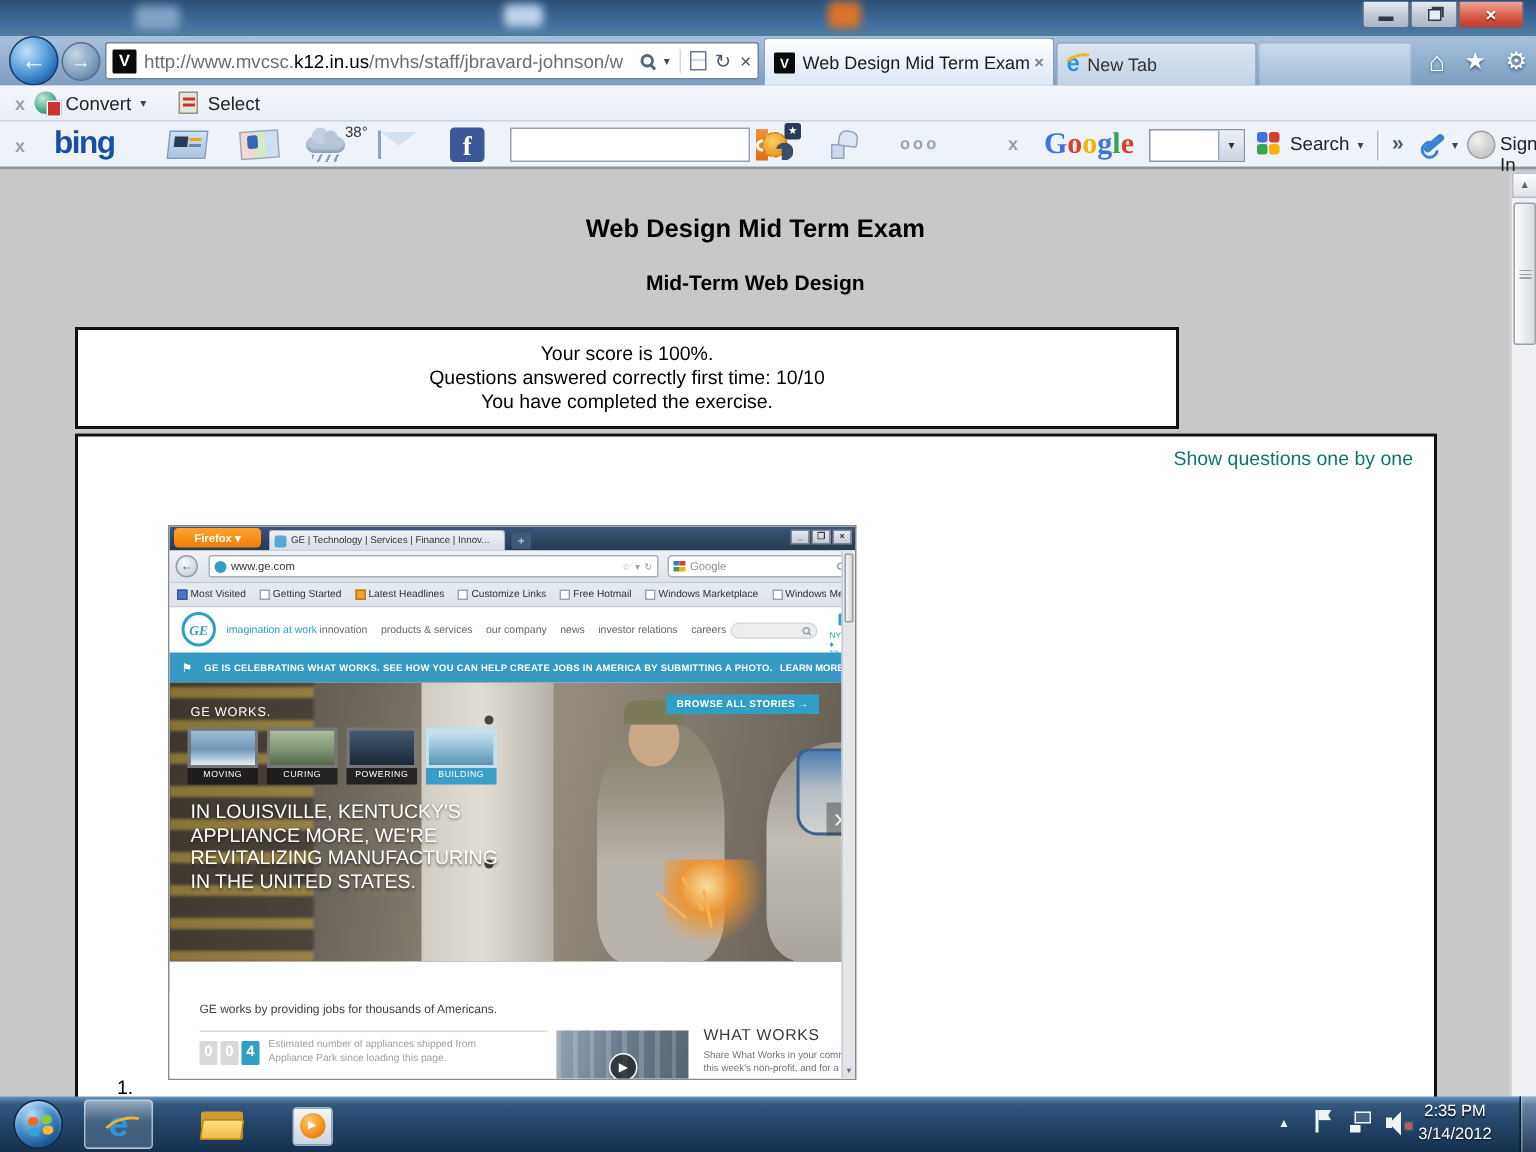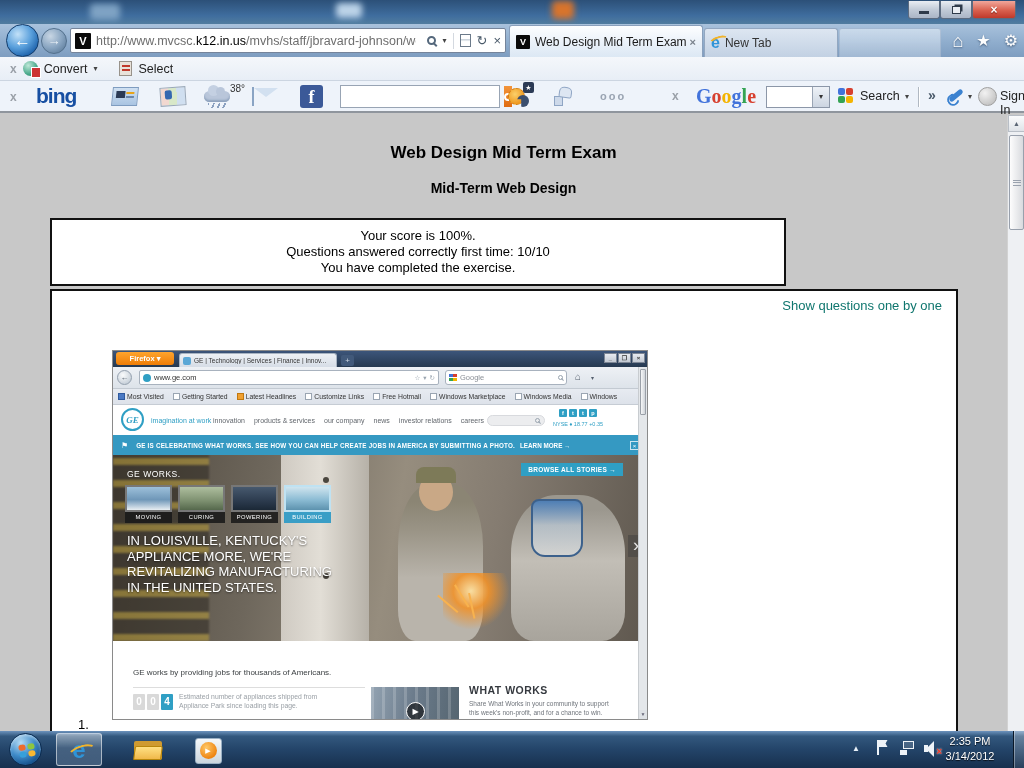--- a/index.html
+++ b/index.html
@@ -140,21 +140,21 @@
 
   .vscroll { position:absolute; right:0; top:0; width:17px; height:616px; background:#eef0f3; border-left:1px solid #d2d2d2; }
   .vs-up { position:absolute; top:0; left:0; width:17px; height:17px; background:linear-gradient(180deg,#fafbfc,#dfe3e8);
     border:1px solid #b8bec6; font-size:7px; color:#5a6574; text-align:center; line-height:16px; }
   .vs-thumb { position:absolute; top:20px; left:1px; width:15px; height:95px; border:1px solid #98a0ac; border-radius:2px;
     background:linear-gradient(90deg,#fdfdfd,#d8dade); }
   .vs-grip { position:absolute; left:3px; top:44px; width:8px; height:6px;
     background:repeating-linear-gradient(180deg,#9aa2ae 0 1px,transparent 1px 2.5px); }
 
   
-  .ffwin { position:absolute; left:60px; top:59px; width:536px; height:370px; background:#fff; border:1px solid #8a8a8a; overflow:hidden; font-family:"Liberation Sans",sans-serif; }
+  .ffwin { position:absolute; left:60px; top:59px; width:459px; height:370px; background:#fff; border:1px solid #8a8a8a; overflow:hidden; font-family:"Liberation Sans",sans-serif; }
   .ff-title { position:absolute; left:0; top:0; width:100%; height:16px; background:linear-gradient(180deg,#3c557a 0%,#263950 100%); }
   .ff-btn { position:absolute; left:3px; top:1px; width:58px; height:13px; border-radius:3px;
     background:linear-gradient(180deg,#ffa42d 0%,#ee7d07 100%); color:#fff; font-size:7.5px; font-weight:bold; text-align:center; line-height:13px; }
   .ff-tab { position:absolute; left:66px; top:2px; width:158px; height:14px; background:linear-gradient(180deg,#eef1f5,#d6dde6);
     border:1px solid #a8b4c2; border-bottom:none; border-radius:3px 3px 0 0; display:flex; align-items:center; padding:0 3px; }
   .ff-tab-ico { width:8px; height:8px; background:#5aa7d6; border-radius:2px; flex:0 0 auto; }
   .ff-tab-title { font-size:6.5px; color:#333; margin-left:3px; white-space:nowrap; overflow:hidden; }
   .ff-plus { position:absolute; left:228px; top:4px; width:13px; height:11px; background:#41597a; border-radius:2px;
     color:#cfd8e4; font-size:8px; text-align:center; line-height:11px; }
   .ff-winbtns { position:absolute; right:2px; top:2px; display:flex; gap:1px; }
@@ -237,21 +237,21 @@
   .digits { position:absolute; left:20px; top:33px; display:flex; gap:2px; }
   .digits span { width:12px; height:16px; background:#d9d9d9; color:#fff; font-weight:bold; font-size:10px; text-align:center; line-height:16px; border-radius:1px; }
   .digits span.blue { background:#2f9fc4; }
   .counter-cap { position:absolute; left:66px; top:32px; width:168px; font-size:6.8px; color:#9aa0a6; line-height:8.5px; }
   .videothumb { position:absolute; left:258px; top:26px; width:88px; height:48px;
     background:linear-gradient(100deg,#93a3b2 0%,#6c7c8c 45%,#54646f 100%); }
   .videothumb::before { content:""; position:absolute; inset:0;
     background:repeating-linear-gradient(90deg, rgba(255,255,255,.18) 0 3px, transparent 3px 11px); }
   .play-circle { position:absolute; left:35px; top:15px; width:19px; height:19px; border-radius:50%;
     background:rgba(10,10,10,.6); border:1px solid #fff; color:#fff; font-size:8px; text-align:center; line-height:18px; }
-  .ww-title { position:absolute; left:356px; top:23px; font-size:10.5px; font-weight:bold; color:#35393f; letter-spacing:.5px; }
+  .ww-title { position:absolute; left:356px; top:23px; font-size:10.5px; font-weight:normal; color:#35393f; letter-spacing:.5px; }
   .ww-text { position:absolute; left:356px; top:39px; width:140px; font-size:6.5px; color:#70757c; line-height:8.5px; }
   .ff-scroll { position:absolute; right:0; top:16px; bottom:0; width:9px; background:#e4e7ea; border-left:1px solid #c8ccd0; }
   .ffs-thumb { position:absolute; left:1px; top:2px; width:6px; height:46px; background:linear-gradient(90deg,#f6f7f8,#cfd3d8); border:1px solid #9aa0a8; border-radius:1px; }
   .ffs-down { position:absolute; left:0; bottom:0; width:8px; height:9px; background:#dfe2e6; font-size:5px; color:#667; text-align:center; line-height:9px; }
 
   
   .taskbar { position:absolute; left:0; top:731px; width:1024px; height:37px;
     background:linear-gradient(180deg,#6c93bd 0%,#33587e 14%,#24456a 48%,#17304e 100%); }
   .orb { position:absolute; left:9px; top:2px; width:33px; height:33px; border-radius:50%;
     background:radial-gradient(circle at 35% 28%, #b5dcf5 0%, #3e8ac8 45%, #114b85 80%, #082f5a 100%);

